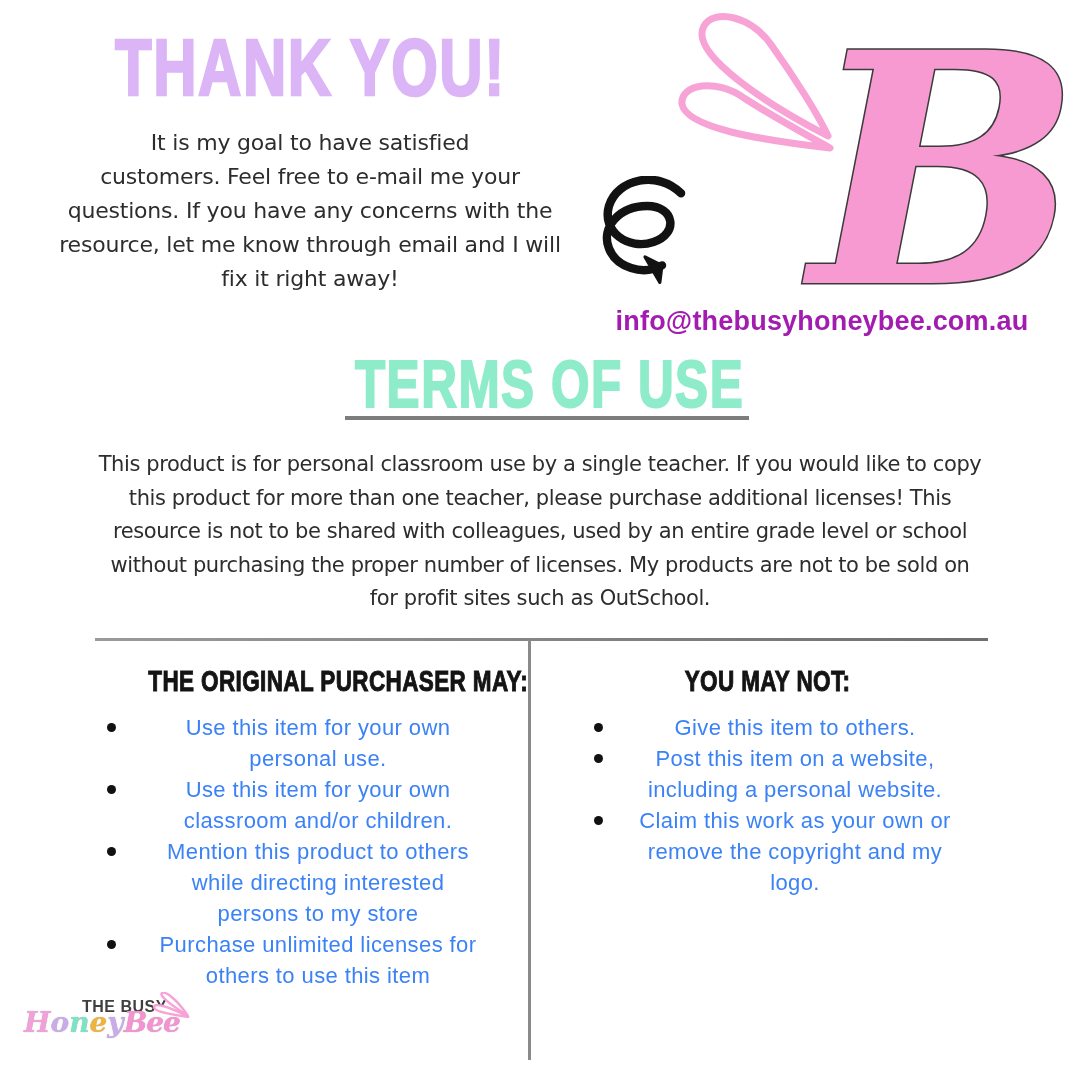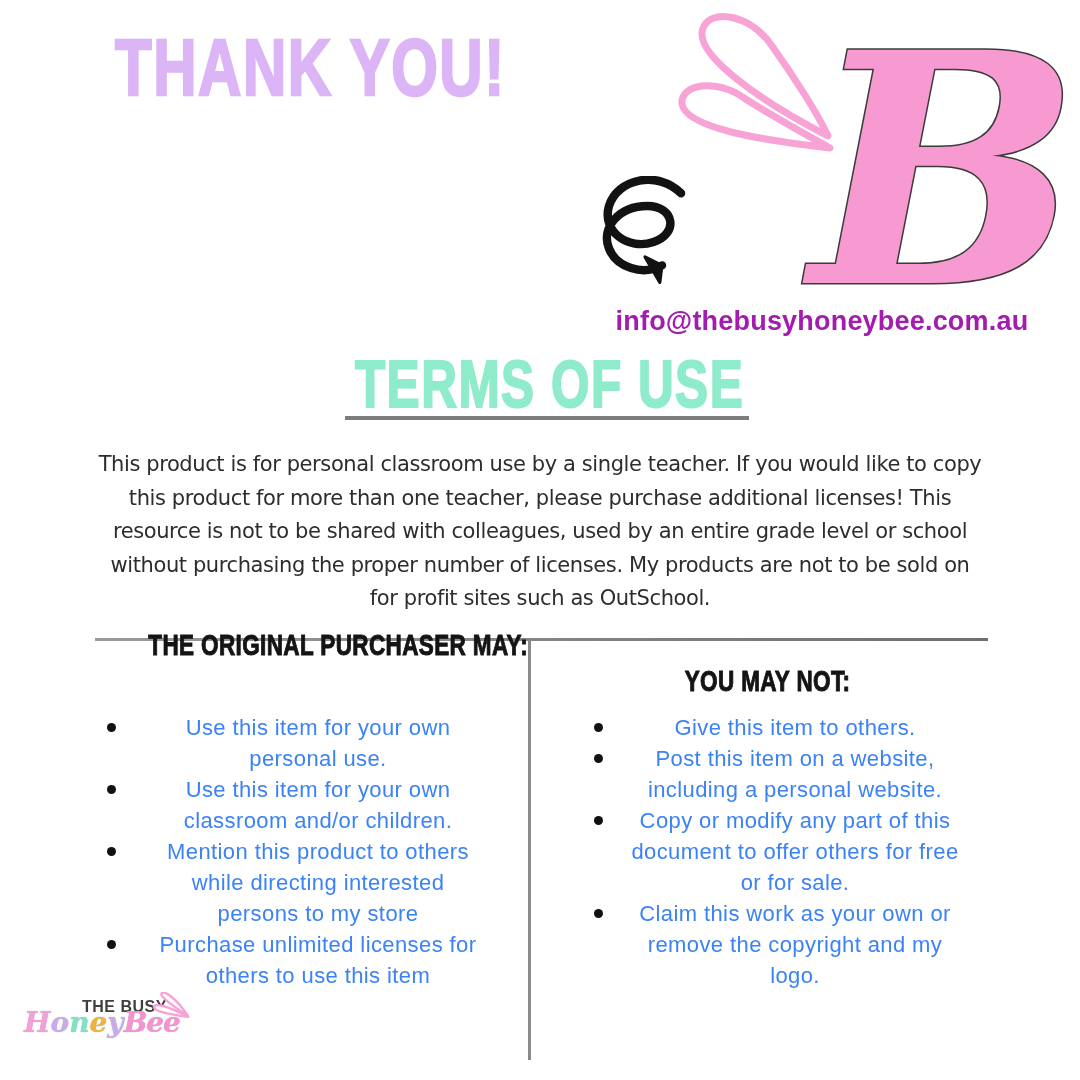--- a/index.html
+++ b/index.html
@@ -40,21 +40,21 @@
     color:#a21caf; letter-spacing:0.2px; white-space:nowrap;
   }
 
   
   #hr-line { left:95px; top:638px; width:893px; height:3px; background:linear-gradient(90deg,#9a9a9a,#6f6f6f); }
   #v-line  { left:528px; top:640px; width:3px; height:420px; background:#8a8a8a; }
 
   
   .col-header { text-align:center; color:#141414; }
   .col-header .condense { font-size:30px; letter-spacing:0.5px; -webkit-text-stroke:1px currentColor; }
-  #left-header  { left:85px;  top:628px; width:430px; }
+  #left-header  { left:85px;  top:664px; width:430px; }
   #right-header { left:545px; top:664px; width:445px; }
 
   ul.terms-list { list-style:none; }
   ul.terms-list li {
     position:relative; text-align:center; white-space:pre-line;
     font-family:"Liberation Sans", sans-serif; font-size:22px; line-height:31px;
     color:#3b82f6; letter-spacing:0.4px;
   }
   ul.terms-list li::before {
     content:""; position:absolute; top:11px; width:9px; height:9px;
@@ -85,20 +85,25 @@
 </style>
 </head>
 <body>
 
 <div id="canvas">
 
   <div class="abs display-wrap" id="thankyou-title">
     <span class="condense" style="color: rgb(220, 181, 246);">THANK YOU!</span>
   </div>
 
+  <div class="abs hand" id="thankyou-body">It is my goal to have satisfied
+customers. Feel free to e-mail me your
+questions. If you have any concerns with the
+resource, let me know through email and I will
+fix it right away!</div>
 
   <svg class="abs" id="doodle-arrow" viewBox="0 0 100 105">
     <path d="M 84 16 C 62 -6 24 2 16 28 C 9 52 34 70 58 62 C 82 54 78 28 52 28 C 26 28 8 48 16 68 C 23 86 48 94 66 84" fill="none" stroke="#121212" stroke-width="8" stroke-linecap="round"></path>
     <path d="M 66 84 L 50 76 L 64 100 Z" fill="#121212" stroke="#121212" stroke-width="3" stroke-linejoin="round"></path>
   </svg>
 
   <svg class="abs" id="bee-logo" viewBox="0 0 360 305">
     <path d="M 168 130 C 110 100 28 48 44 20 C 54 2 92 10 112 40 C 132 68 158 108 168 130 Z" fill="#ffffff" stroke-linejoin="round" stroke-width="7" stroke="#f7a3d6"></path>
     <path d="M 170 142 C 100 134 26 122 22 98 C 20 78 56 72 84 92 C 112 110 152 132 170 142 Z" fill="#ffffff" stroke-linejoin="round" stroke-width="7" stroke="#f7a3d6"></path>
     <text x="150" y="277" font-family="DejaVu Serif, serif" font-style="italic" font-weight="bold" font-size="320" stroke-width="3" paint-order="stroke" stroke="#3b3b3b" fill="#f89ad2">B</text>
@@ -135,23 +140,20 @@
 others to use this item</li>
   </ul>
 
   <div class="abs display-wrap col-header" id="right-header">
     <span class="condense">YOU MAY NOT:</span>
   </div>
   <ul class="abs terms-list" id="right-list">
     <li>Give this item to others.</li>
     <li>Post this item on a website,
 including a personal website.</li>
-    <li>Copy or modify any part of this
-document to offer others for free
-or for sale.</li>
     <li>Claim this work as your own or
 remove the copyright and my
 logo.</li>
   </ul>
 
   <div class="abs" id="footer-logo">
     <div id="footer-top" style="color: rgb(63, 63, 63);">THE BUSY</div>
     <svg id="footer-wings" viewBox="0 0 44 26">
       <path d="M 40 24 C 28 16 10 4 14 1 C 17 -1 28 6 40 24 Z" fill="#fff" stroke-width="2.5" stroke="#f7a3d6"></path>
       <path d="M 41 25 C 26 23 6 20 6 15 C 6 11 18 13 41 25 Z" fill="#fff" stroke-width="2.5" stroke="#f7a3d6"></path>

